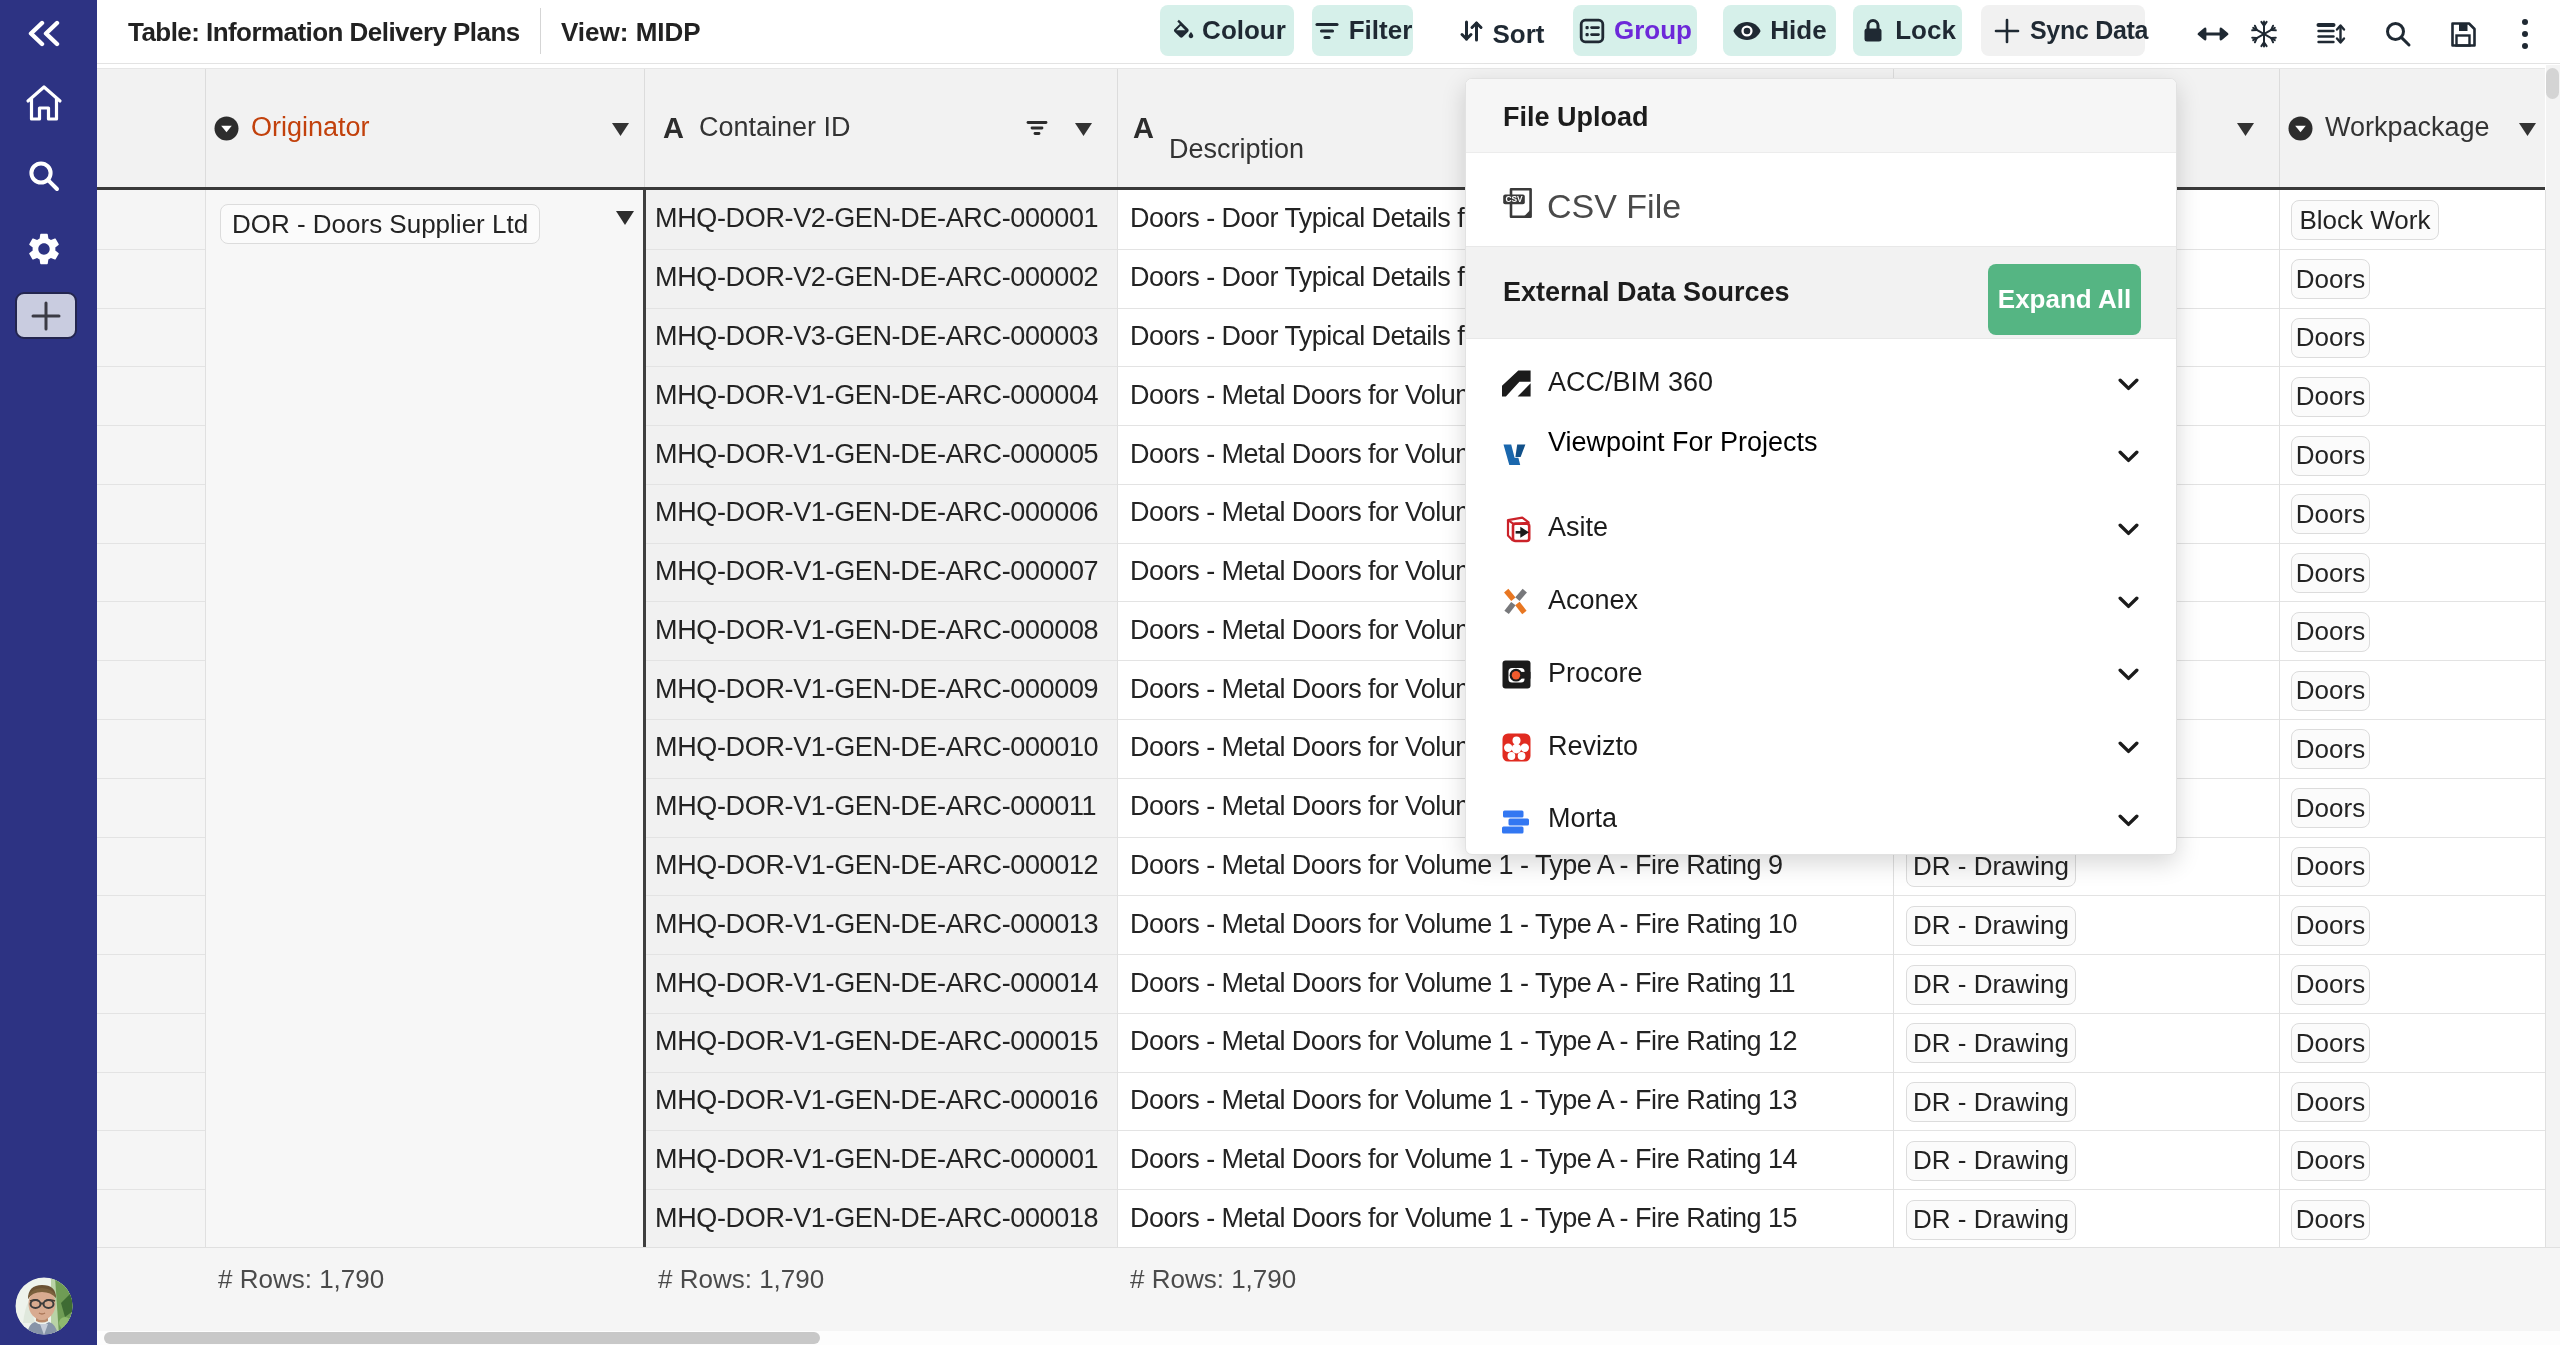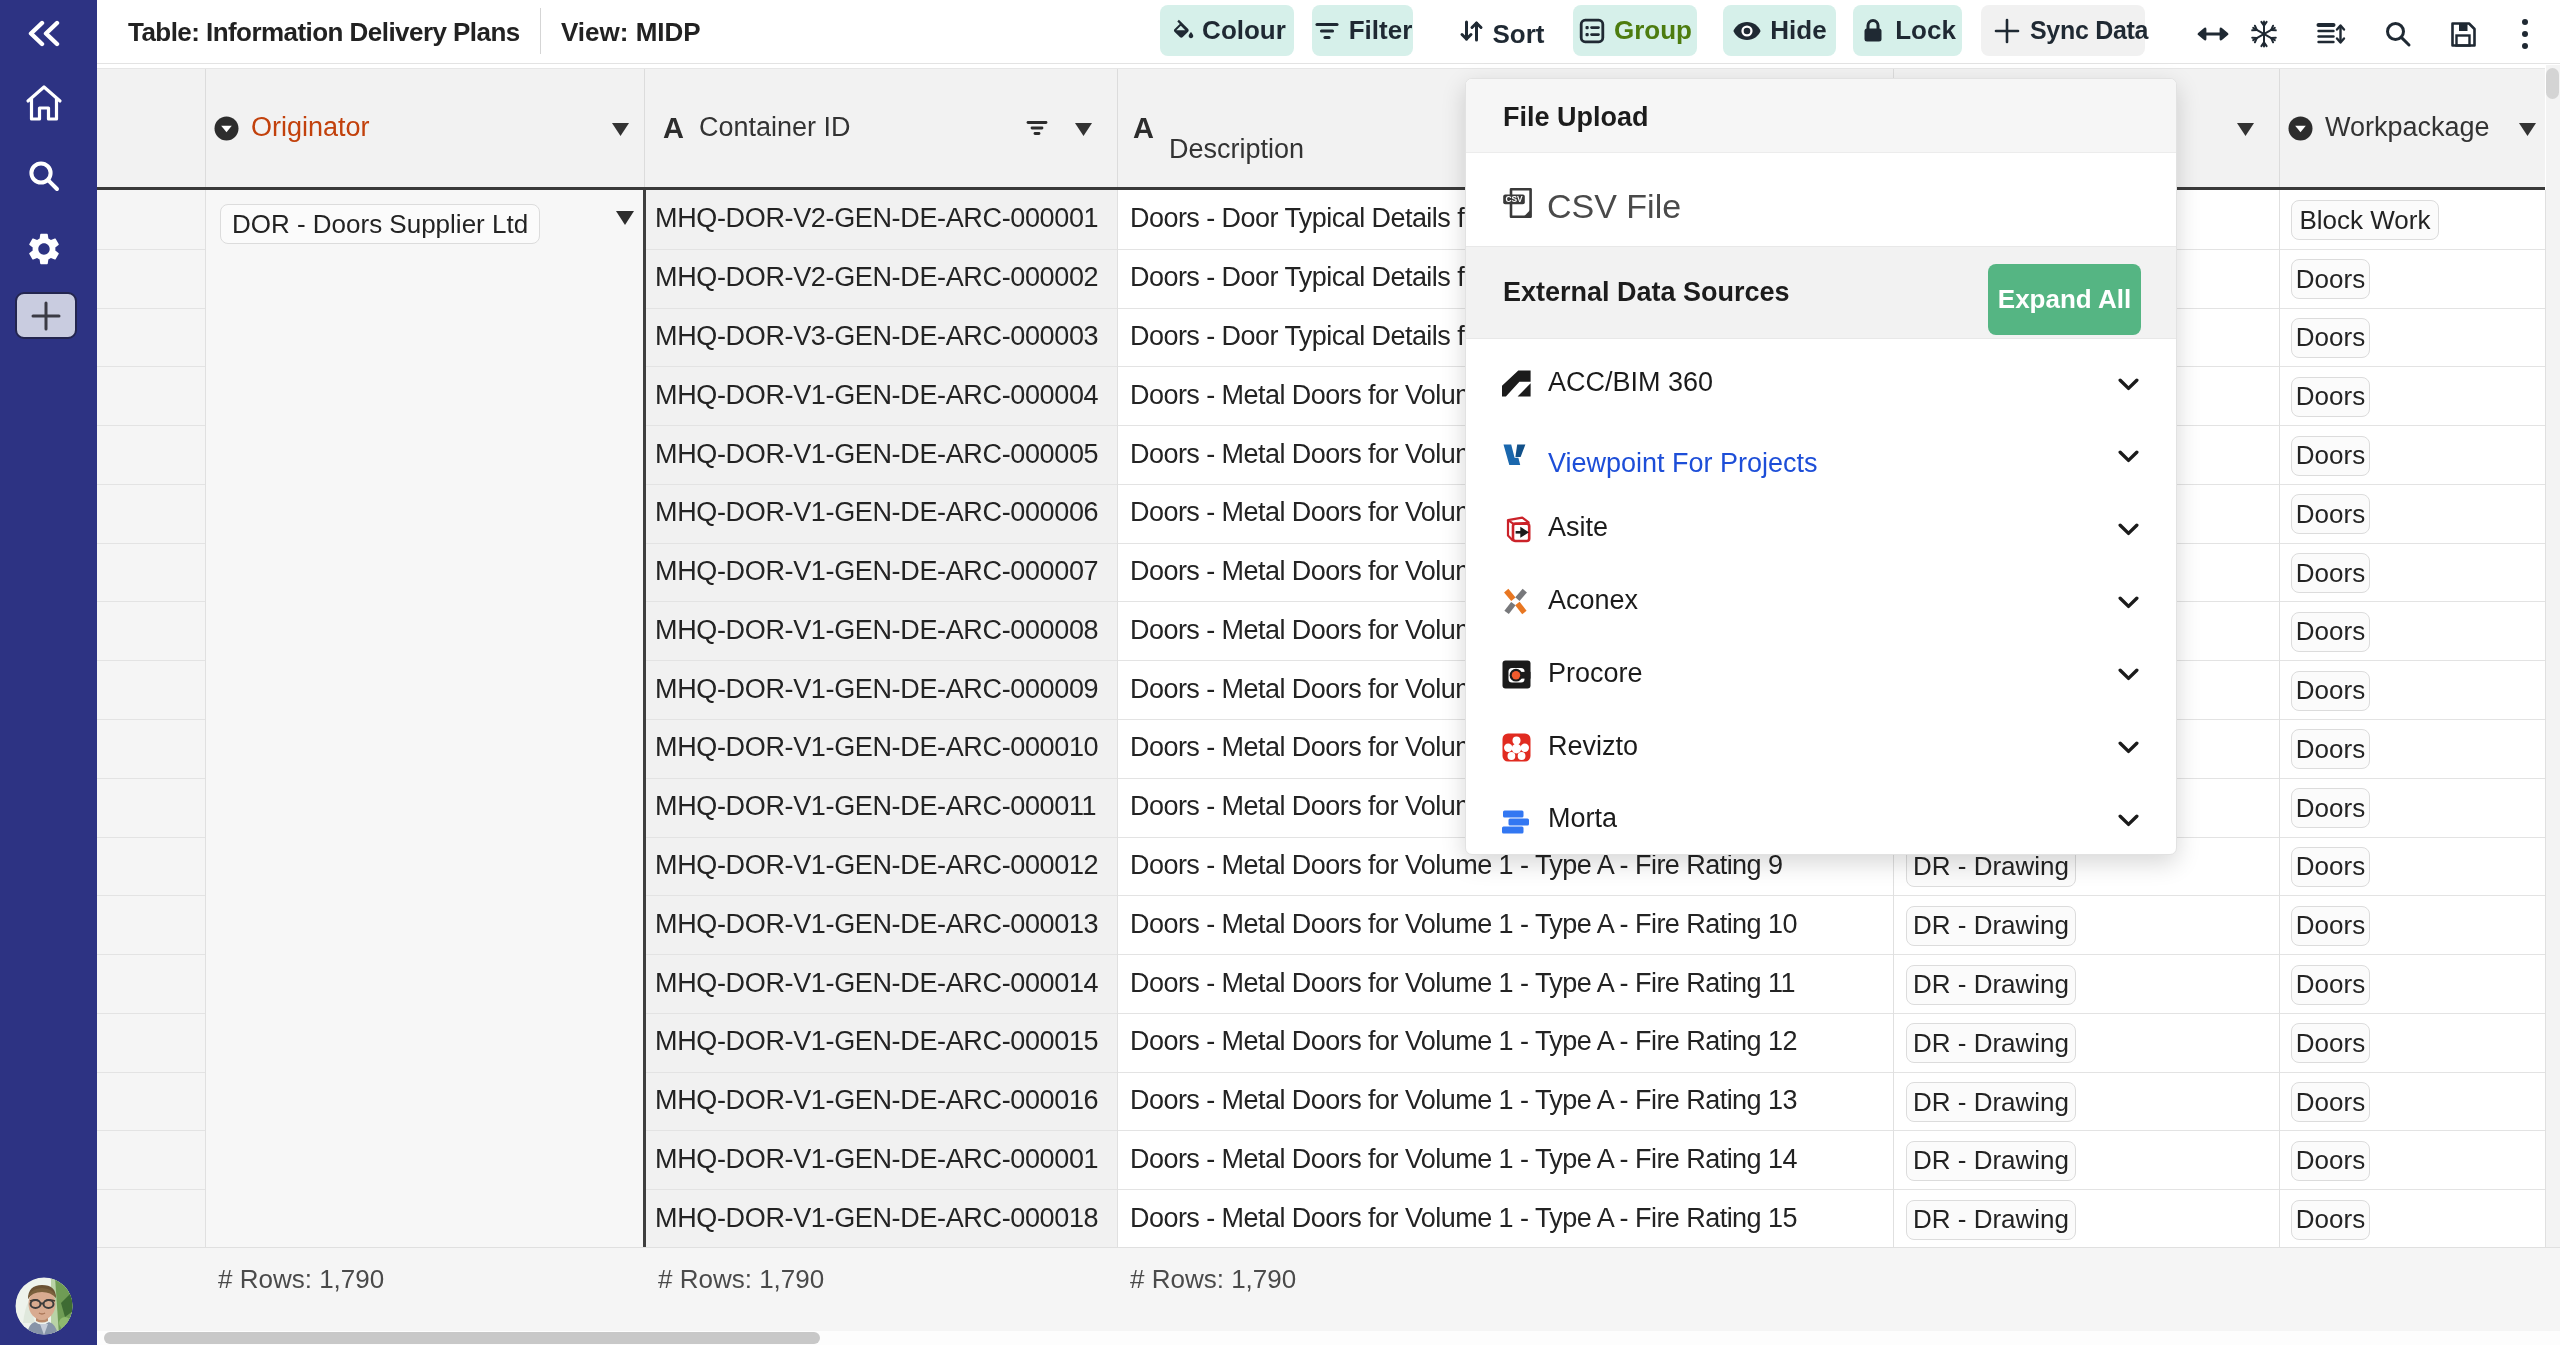--- a/index.html
+++ b/index.html
@@ -225,21 +225,21 @@
         <g fill="#1f2933">
           <rect x="7.5" y="9" width="3.2" height="3.2" rx="1"></rect>
           <rect x="7.5" y="16" width="3.2" height="3.2" rx="1"></rect>
         </g>
         <g stroke="#1f2933" stroke-width="2.6" stroke-linecap="round">
           <line x1="13.5" y1="10.6" x2="20.5" y2="10.6"></line>
           <line x1="13.5" y1="17.6" x2="20.5" y2="17.6"></line>
         </g>
       </svg>
     </span>
-    <span style="font-size:26px;font-weight:bold;color:#4d7c0f;white-space:nowrap;">Group</span>
+    <span style="font-size:26px;font-weight:bold;color:#6d28d9;white-space:nowrap;">Group</span>
   </div>
 <div style="position:absolute;left:1723px;top:5px;width:113px;height:51px;background:#d6f0ea;border-radius:8px;display:flex;align-items:center;justify-content:center;">
     <span style="display:flex;align-items:center;margin-right:8px;">
       <svg width="30" height="30" viewBox="0 0 30 30" style="">
         <path d="M15,6 C8.6,6 3.4,9.9 1.4,15 C3.4,20.1 8.6,24 15,24 s11.6-3.9,13.6-9 C26.6,9.9,21.4,6,15,6 z" fill="#1f2933"></path>
         <circle cx="15" cy="15" r="5.6" fill="#fff"></circle>
         <circle cx="15" cy="15" r="3.3" fill="#1f2933"></circle>
       </svg>
     </span>
     <span style="font-size:26px;font-weight:bold;color:#1f2933;white-space:nowrap;">Hide</span>
@@ -420,21 +420,21 @@
     <div style="position:absolute;left:82px;top:288.0px;font-size:27px;color:#1b1b1b;">ACC/BIM 360</div>
     <div style="position:absolute;left:652px;top:297.5px;width:21px;height:13px;"><svg width="21" height="13" viewBox="0 0 21 13" style="">
         <polyline points="2.2,2.2 10.5,10.4 18.8,2.2" fill="none" stroke="#1b1b1b" stroke-width="3.4" stroke-linecap="round" stroke-linejoin="round"></polyline>
       </svg></div>
     <div style="position:absolute;left:36px;top:362.7px;width:29px;height:29px;display:flex;align-items:center;">
       <svg width="28" height="24" viewBox="0 0 28 24" style="">
         <path d="M1.5,0.5 L9.2,0.5 L12.6,13.8 L16.4,13.8 L18.2,21 L7.3,21 Z" fill="#1a67ad"></path>
         <path d="M15.2,0.5 L23.4,0.5 L18.6,13 L13.4,13 Z" fill="#115089"></path>
       </svg>
     </div>
-    <div style="position:absolute;left:82px;top:369px;font-size:27px;color:#1d4ed8;">Viewpoint For Projects</div>
+    <div style="position:absolute;left:82px;top:348px;font-size:27px;color:#000000;">Viewpoint For Projects</div>
     <div style="position:absolute;left:652px;top:370.2px;width:21px;height:13px;"><svg width="21" height="13" viewBox="0 0 21 13" style="">
         <polyline points="2.2,2.2 10.5,10.4 18.8,2.2" fill="none" stroke="#1b1b1b" stroke-width="3.4" stroke-linecap="round" stroke-linejoin="round"></polyline>
       </svg></div>
     <div style="position:absolute;left:36px;top:435.4px;width:29px;height:29px;display:flex;align-items:center;">
       <svg width="29" height="28" viewBox="0 0 29 28" style="">
         <g fill="none" stroke="#cb2229" stroke-width="2.2" stroke-linejoin="round">
           <path d="M6,5.2 L20.3,2.6 L26.6,7.4 L12.6,9.6 Z" fill="#fff"></path>
           <path d="M6,5.2 L6,20.6 L11,25.8"></path>
         </g>
         <rect x="11" y="8.6" width="16.2" height="17.4" rx="2.5" fill="#fff" stroke="#cb2229" stroke-width="2.6"></rect>

